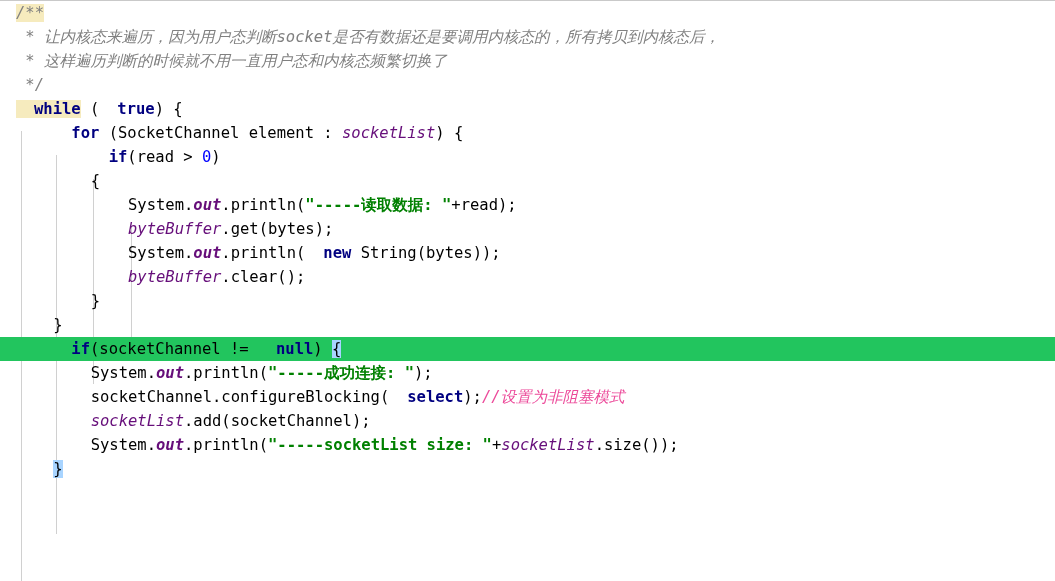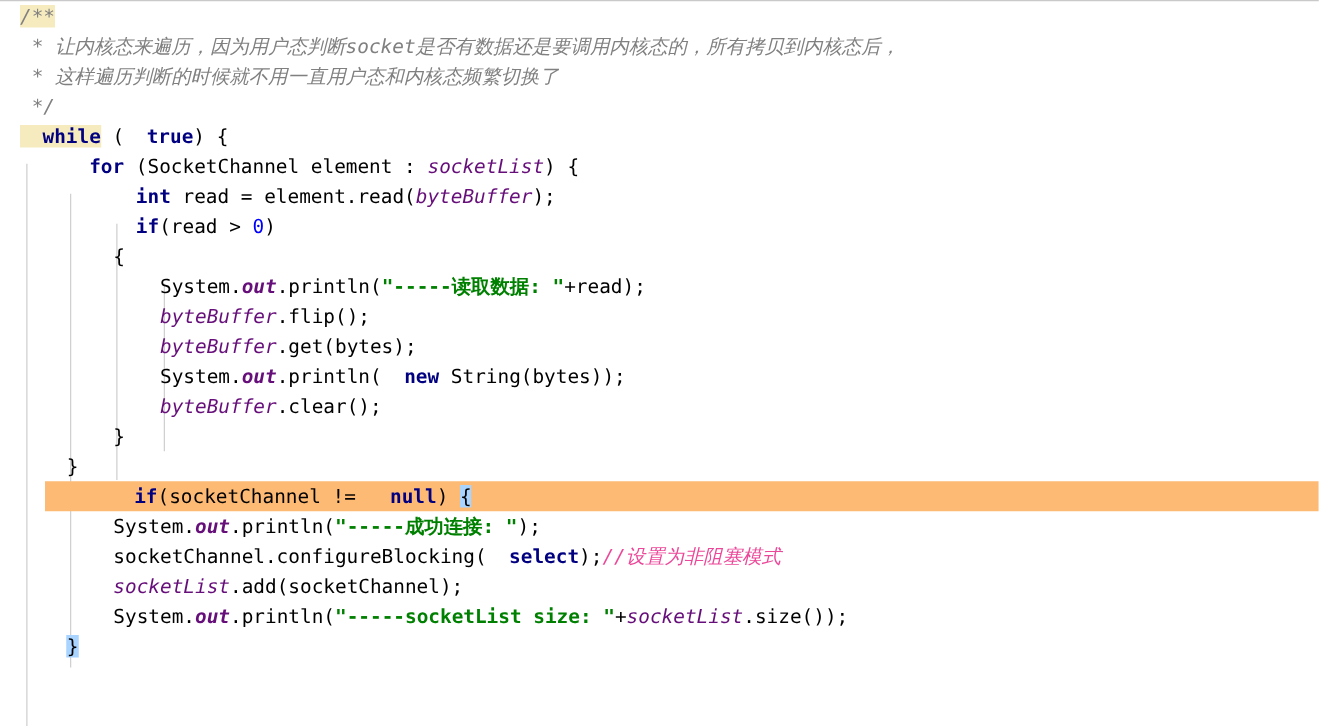--- a/index.html
+++ b/index.html
@@ -21,21 +21,21 @@
   .line{
     position:relative;
     height:24px;
     line-height:24px;
     font-size:15.5px;
     white-space:pre;
     color:#000000;
     padding-left:16px;
     box-sizing:border-box;
   }
-  .line.cur{background:#fdba74;margin-left:36px;}
+  .line.cur{background:#22c55e;}
 
   
   .guide{
     position:absolute;
     top:0;bottom:0;
     width:1px;
     background:#d0d0d0;
     pointer-events:none;
   }
 
@@ -63,25 +63,23 @@
       <div class="guide" style="left: 93px; top: 178px; height: 205px; bottom: auto;"></div>
       <div class="guide" style="left: 131px; top: 226px; height: 134px; bottom: auto;"></div>
     </div>
   <div id="code">
       <div class="line" id="line-1"><span class="blkcmt hl-search">/**</span></div>
       <div class="line" id="line-3"><span class="blkcmt"> * 让内核态来遍历，因为用户态判断socket是否有数据还是要调用内核态的，所有拷贝到内核态后，</span></div>
       <div class="line" id="line-4"><span class="blkcmt"> * 这样遍历判断的时候就不用一直用户态和内核态频繁切换了</span></div>
       <div class="line" id="line-5"><span class="blkcmt"> */</span></div>
       <div class="line" id="line-6"><span class="kw hl-search">while</span><span class="plain"> (</span><span class="kw">true</span><span class="plain">) {</span></div>
       <div class="line" id="line-7"><span class="plain">    </span><span class="kw">for</span><span class="plain"> (SocketChannel element : </span><span class="field">socketList</span><span class="plain">) {</span></div>
-      <div class="line" id="line-8"><span class="plain">        </span><span class="kw">int</span><span class="plain"> read = element.read(</span><span class="field">byteBuffer</span><span class="plain">);</span></div>
       <div class="line" id="line-9"><span class="plain">        </span><span class="kw">if</span><span class="plain">(read &gt; </span><span class="num">0</span><span class="plain">)</span></div>
       <div class="line" id="line-10"><span class="plain">        {</span></div>
       <div class="line" id="line-11"><span class="plain">            System.</span><span class="statfld">out</span><span class="plain">.println(</span><span class="str">"-----读取数据: "</span><span class="plain">+read);</span></div>
-      <div class="line" id="line-12"><span class="plain">            </span><span class="field">byteBuffer</span><span class="plain">.flip();</span></div>
       <div class="line" id="line-14"><span class="plain">            </span><span class="field">byteBuffer</span><span class="plain">.get(bytes);</span></div>
       <div class="line" id="line-15"><span class="plain">            System.</span><span class="statfld">out</span><span class="plain">.println(</span><span class="kw">new</span><span class="plain"> String(bytes));</span></div>
       <div class="line" id="line-16"><span class="plain">            </span><span class="field">byteBuffer</span><span class="plain">.clear();</span></div>
       <div class="line" id="line-17"><span class="plain">        }</span></div>
       <div class="line" id="line-18"><span class="plain">    }</span></div>
       <div class="line cur" id="line-20"><span class="plain">    </span><span class="kw">if</span><span class="plain">(socketChannel != </span><span class="kw">null</span><span class="plain">) </span><span class="plain hl-brace">{</span></div>
       <div class="line" id="line-21"><span class="plain">        System.</span><span class="statfld">out</span><span class="plain">.println(</span><span class="str">"-----成功连接: "</span><span class="plain">);</span></div>
       <div class="line" id="line-22"><span class="plain">        socketChannel.configureBlocking(</span><span class="kw">select</span><span class="plain">);</span><span class="lncmt">//设置为非阻塞模式</span></div>
       <div class="line" id="line-23"><span class="plain">        </span><span class="field">socketList</span><span class="plain">.add(socketChannel);</span></div>
       <div class="line" id="line-24"><span class="plain">        System.</span><span class="statfld">out</span><span class="plain">.println(</span><span class="str">"-----socketList size: "</span><span class="plain">+</span><span class="field">socketList</span><span class="plain">.size());</span></div>

